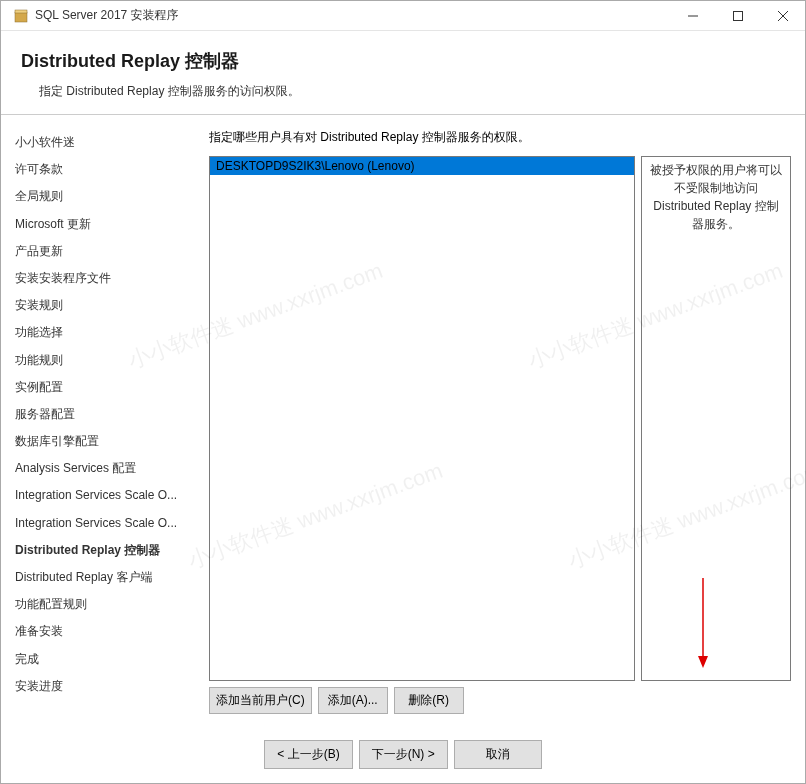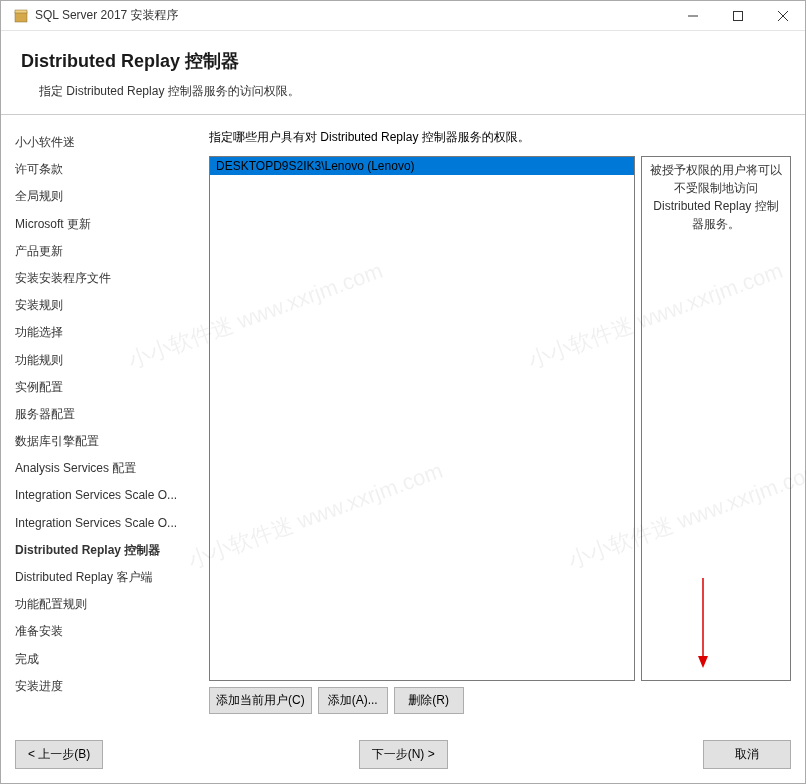--- a/index.html
+++ b/index.html
@@ -18,21 +18,21 @@
 .nav-item { font-size: 12px; color: #333; padding: 4px 0; line-height: 1.6; white-space: nowrap; overflow: hidden; text-overflow: ellipsis; cursor: pointer; }
 .nav-item.active { font-weight: bold; }
 .main { flex: 1; padding: 14px 14px 14px 8px; display: flex; flex-direction: column; position: relative; }
 .main-instruction { font-size: 12px; color: #000000; margin-bottom: 10px; }
 .content-row { flex: 1; display: flex; gap: 6px; min-height: 0; }
 .listbox { flex: 1; border: 1px solid #7a7a7a; background: #fff; overflow: auto; }
 .list-item { background: #0078d7; color: #000000; padding: 2px 6px; font-size: 12px; }
 .info-panel { width: 150px; border: 1px solid #7a7a7a; background: #fff; padding: 4px 6px; font-size: 12px; color: #333; line-height: 1.5; text-align: center; }
 .user-buttons { display: flex; gap: 6px; margin-top: 6px; }
 .btn { border: 1px solid #adadad; background: #e1e1e1; padding: 4px 6px; font-size: 12px; font-family: inherit; cursor: pointer; min-width: 70px; }
-.footer { display: flex; justify-content: space-between; gap: 6px; padding: 12px 14px 14px 14px; }
+.footer { display: flex; justify-content: center; gap: 6px; padding: 12px 14px 14px 14px; }
 .footer .btn { min-width: 88px; padding: 5px 12px; }
 .arrow { position: absolute; right: 92px; bottom: 60px; pointer-events: none; }
 .watermark { position: absolute; color: rgba(0,0,0,0.06); font-size: 22px; transform: rotate(-20deg); pointer-events: none; white-space: nowrap; }
 </style>
 </head>
 <body>
 
 <div class="window">
 
   <div class="titlebar">

